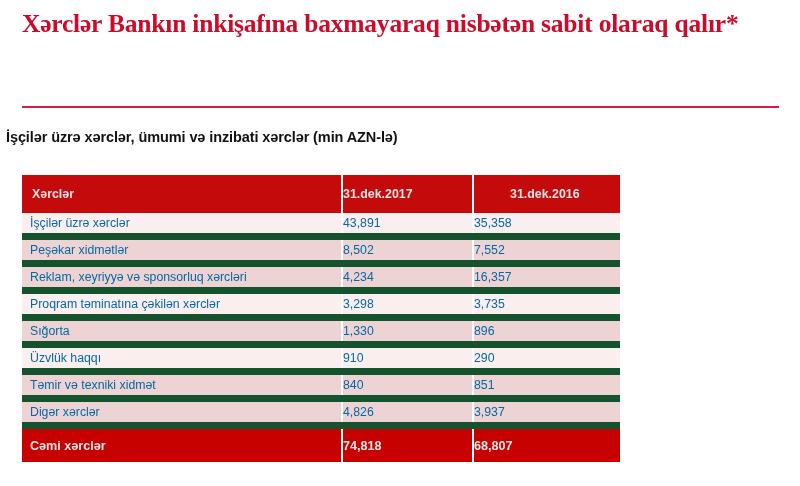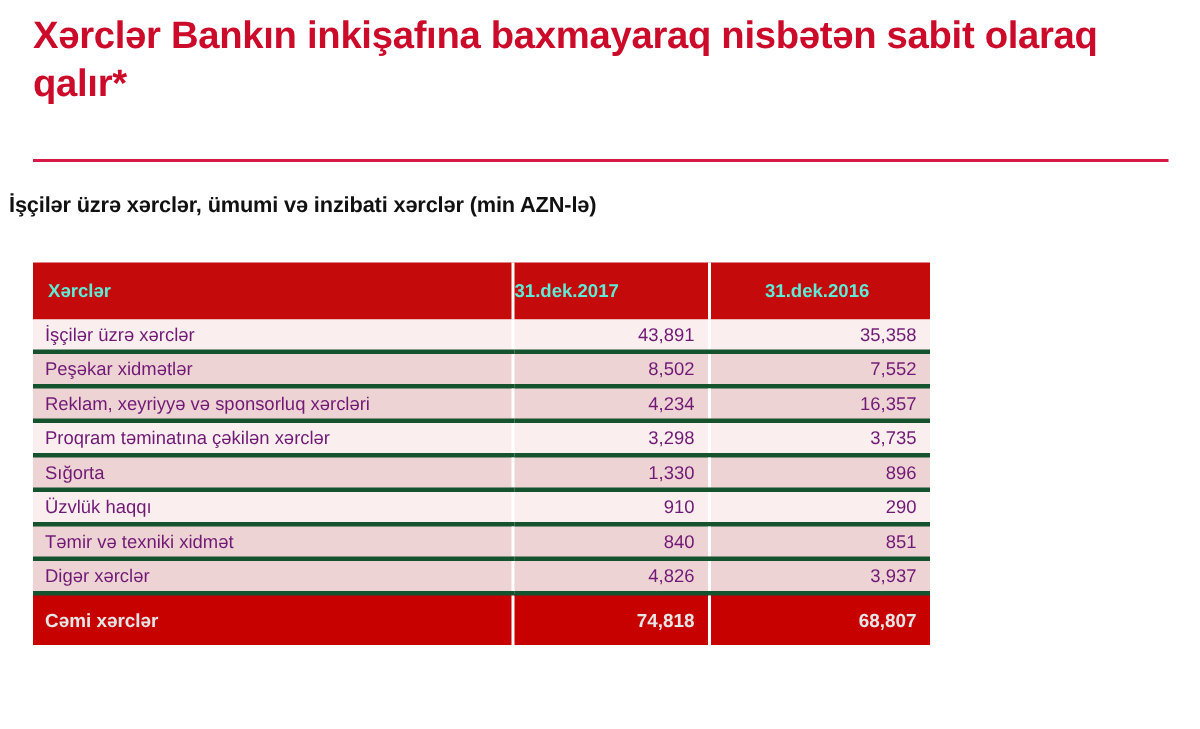--- a/index.html
+++ b/index.html
@@ -22,20 +22,21 @@
   .title {
     position: absolute;
     left: 22px;
     top: 8px;
     width: 750px;
     color: #cc0a2a;
     font-size: 25.5px;
     font-weight: bold;
     line-height: 32px;
     letter-spacing: -0.2px;
+    font-family: Liberation Serif, serif;
   }
   .rule {
     position: absolute;
     left: 22px;
     top: 106px;
     width: 757px;
     height: 2px;
     background: #d81b46;
   }
   .subtitle {
@@ -55,21 +56,21 @@
     border-collapse: collapse;
     table-layout: fixed;
     font-size: 12.2px;
   }
   .table col.c-label { width: 320px; }
   .table col.c-v1 { width: 131px; }
   .table col.c-v2 { width: 147px; }
 
   .table thead th {
     background: #c40a0a;
-    color: #5eead4;
+    color: #e5e5e5;
     font-weight: bold;
     font-size: 12.4px;
     height: 38px;
     vertical-align: middle;
     border-right: 2px solid #ffffff;
     padding: 0;
   }
   .table thead th.h-label {
     text-align: left;
     padding-left: 10px;
@@ -79,32 +80,31 @@
   }
   .table thead th:last-child {
     border-right: none;
     padding-left: 36px;
   }
 
   .table tbody td {
     height: 20px;
     padding: 0;
     vertical-align: middle;
-    color: #701a75;
+    color: #0369a1;
     font-size: 12.3px;
     border-right: 2px solid #ffffff;
-    border-bottom: 3px solid #14532d;
+    border-bottom: 7px solid #14532d;
   }
   .table tbody td:last-child { border-right: none; }
   .table tbody td.cell-label {
     text-align: left;
     padding-left: 8px;
   }
   .table tbody td.cell-num {
-    text-align: right;
     padding-right: 9px;
   }
 
   .table tbody tr.odd td { background: #faeeee; }
   .table tbody tr.even td { background: #eed3d5; }
 
   .table tbody tr.total td {
     background: #c70000;
     color: #e5e5e5;
     font-weight: bold;

